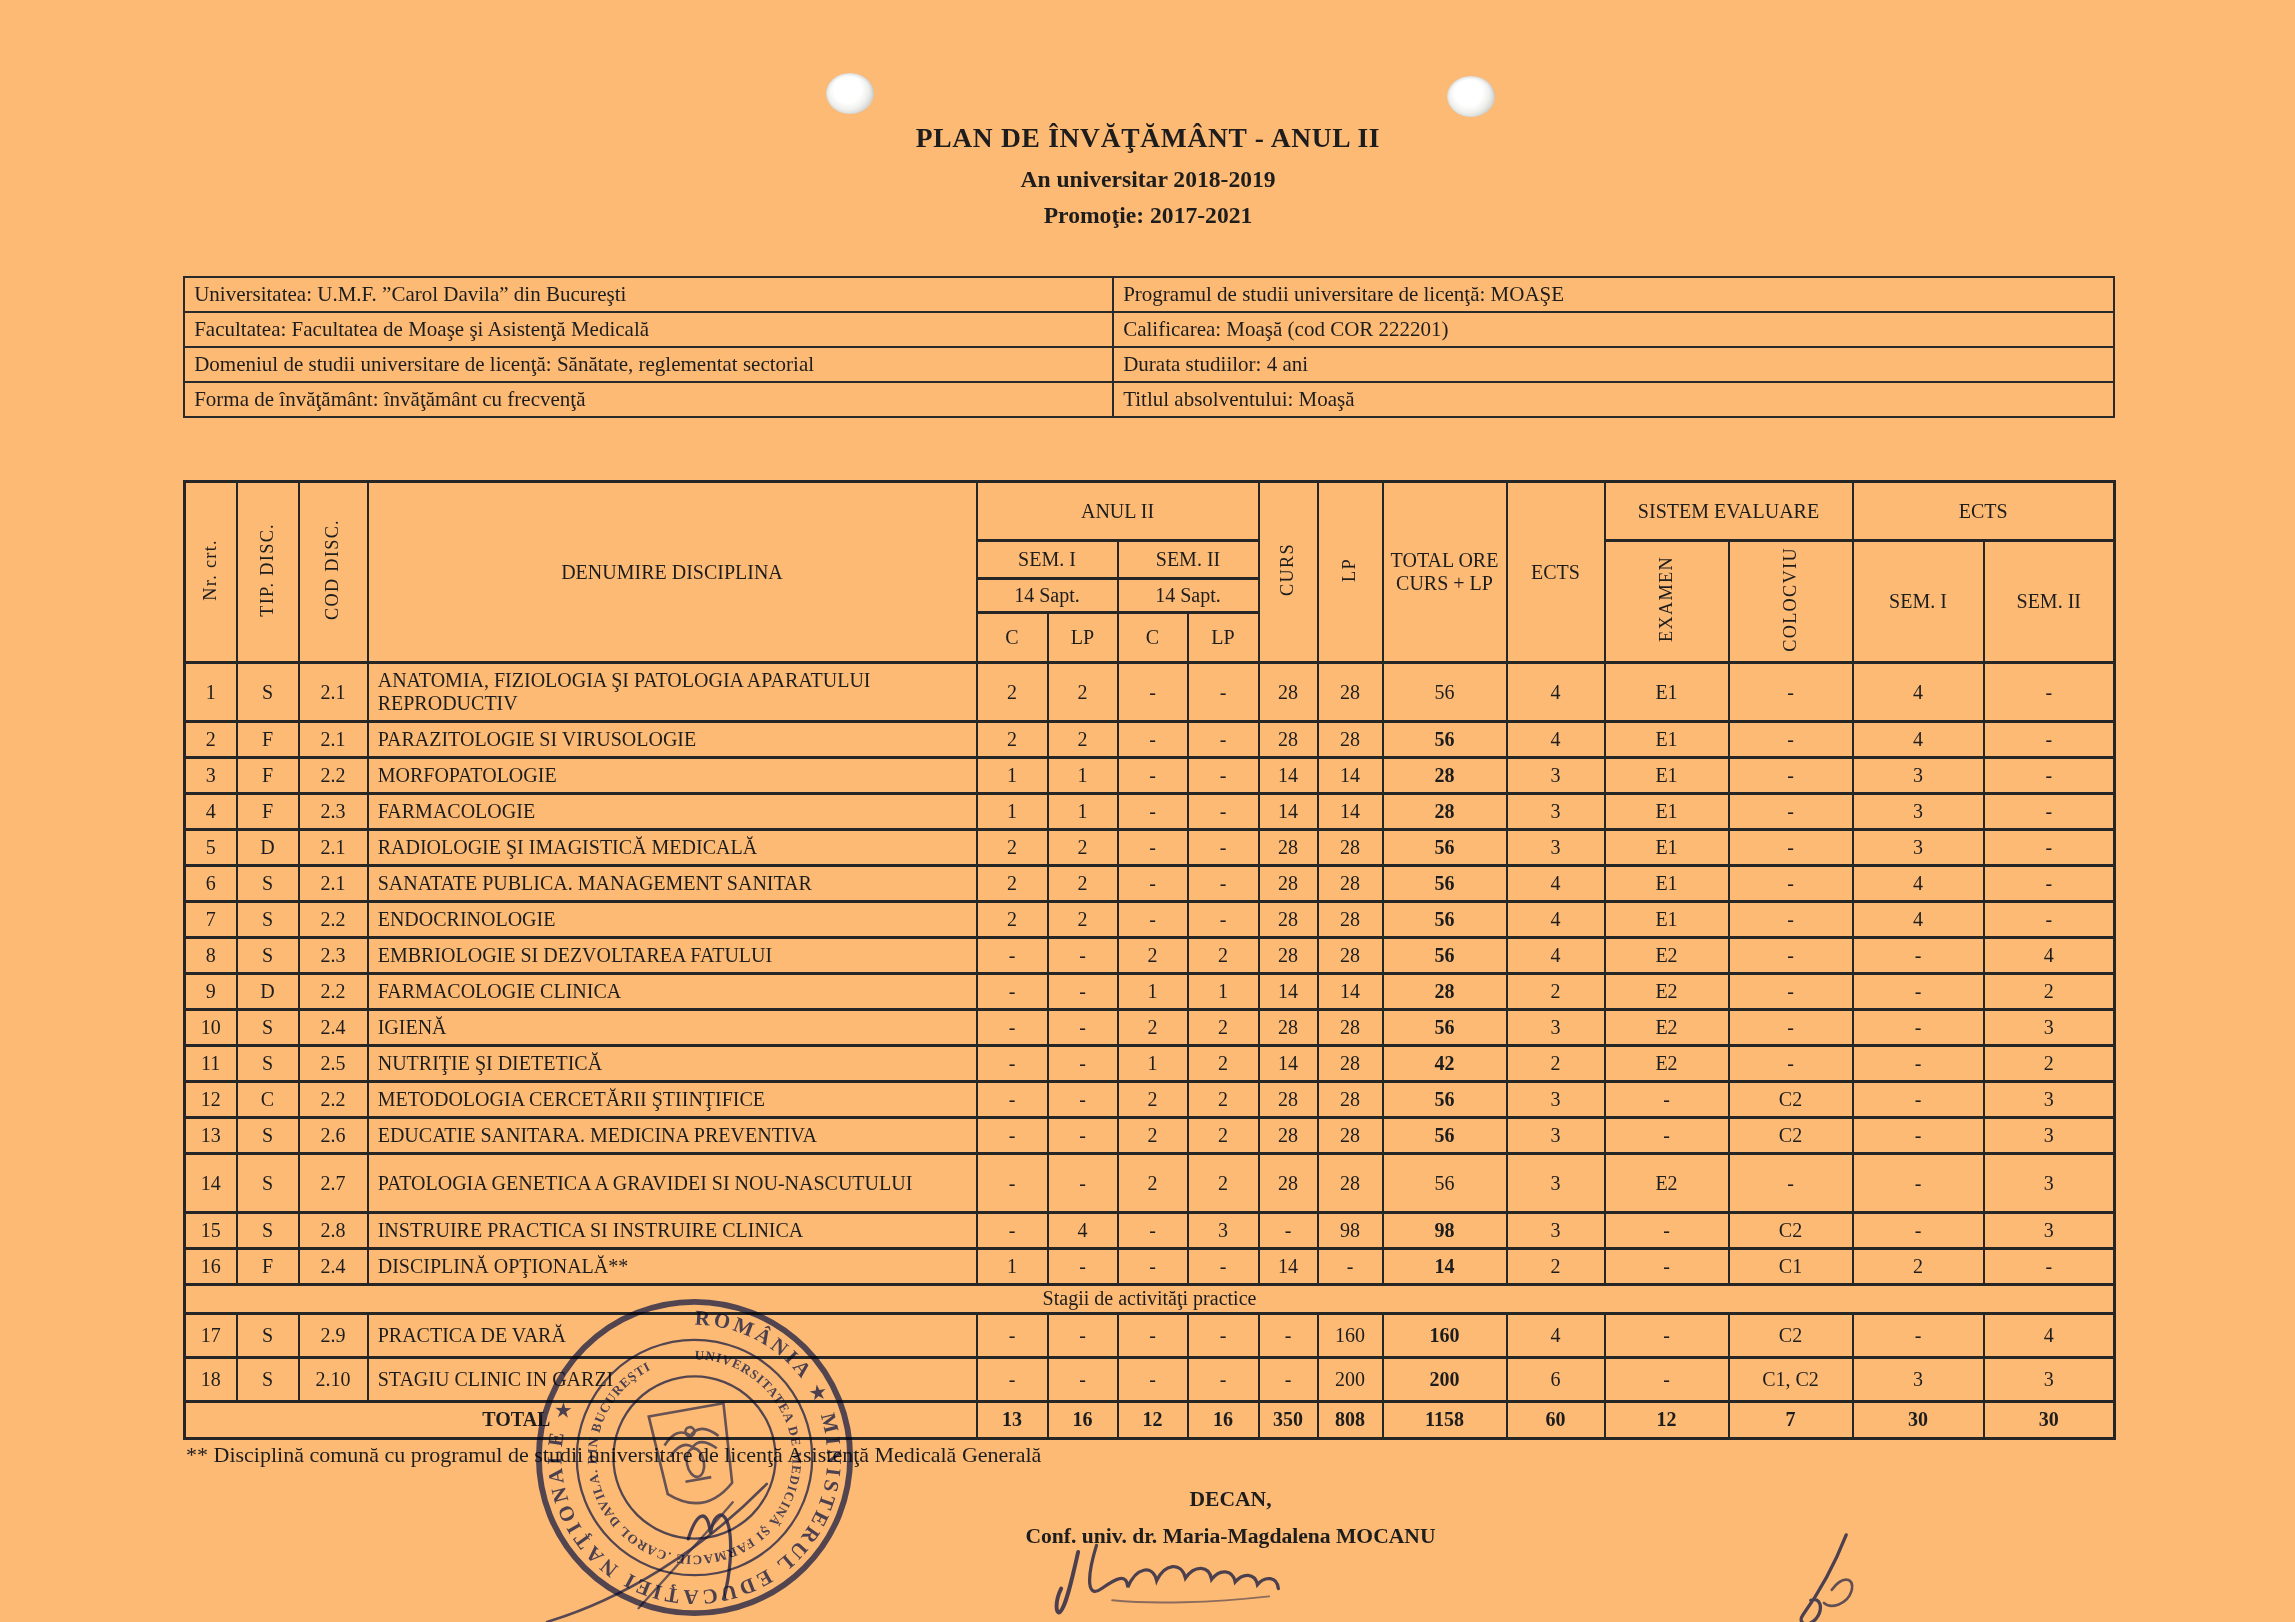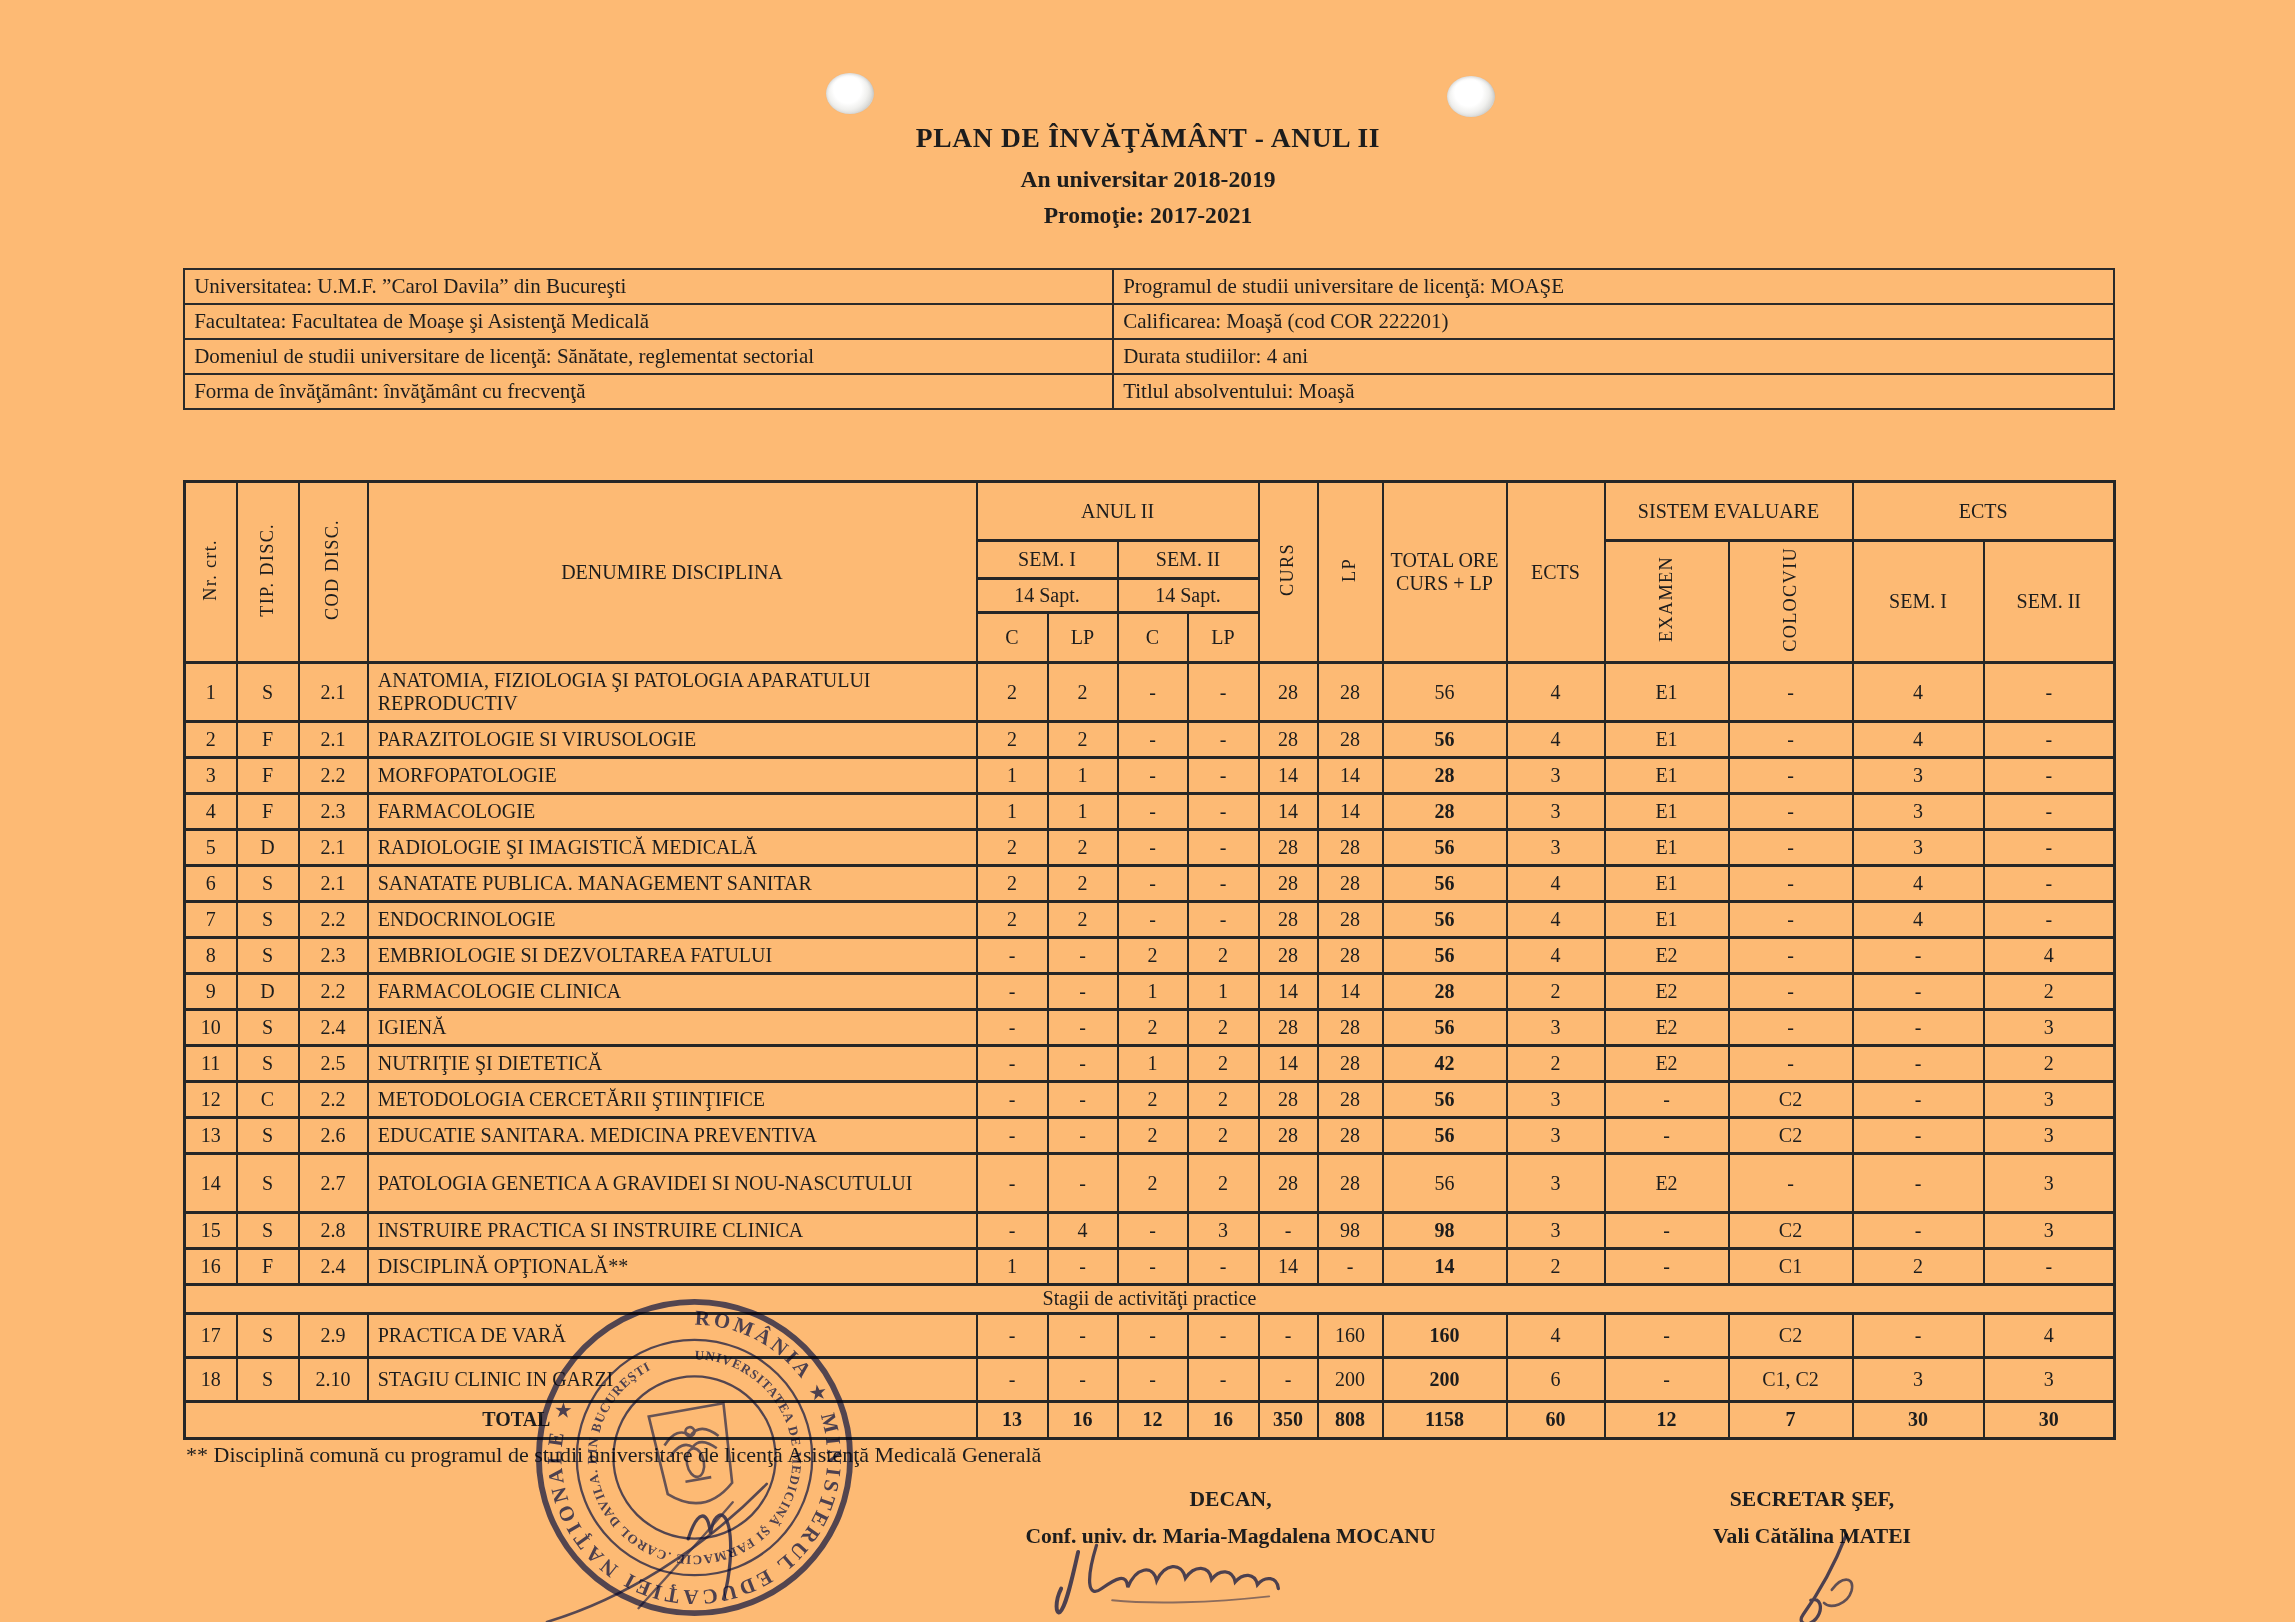--- a/index.html
+++ b/index.html
@@ -4,21 +4,21 @@
 <style>
   html,body{margin:0;padding:0;background:#9a9a9a;}
   .page{position:relative;width:2295px;height:1622px;background:#fdba74;font-family:"Liberation Serif",serif;color:#1d1d1d;overflow:hidden;}
   .hole{position:absolute;width:48px;height:41px;border-radius:50%;
     background:radial-gradient(circle at 45% 40%, #ffffff 38%, #f0f0ee 56%, #d7d7d4 72%, #eeeeec 86%, #fbfbf9 100%);
     box-shadow:inset 0 1.3px 3.3px rgba(0,0,0,.14), 0 0 1.3px rgba(0,0,0,.05);}
   .title{position:absolute;left:183px;top:122px;width:1930px;text-align:center;font-weight:bold;}
   .t1{font-size:27.5px;letter-spacing:0.7px;margin-bottom:11.8px;}
   .t2{font-size:23.6px;margin-bottom:9.2px;}
   table{border-collapse:collapse;table-layout:fixed;}
-  .info{position:absolute;left:183px;top:268px;width:1930px;font-size:21px;border:2.6px solid #2a2a2a;}
+  .info{position:absolute;left:183px;top:276px;width:1930px;font-size:21px;border:2.6px solid #2a2a2a;}
   .info td{border:2px solid #2a2a2a;border-top-width:2.6px;border-bottom-width:2.6px;height:33px;padding:0 9.2px;text-align:left;vertical-align:middle;white-space:nowrap;overflow:hidden;}
   .grid{position:absolute;left:183px;top:480px;width:1930px;font-size:20px;border:3.3px solid #262626;}
   .grid td{border:2px solid #262626;border-top-width:3.3px;border-bottom-width:3.3px;text-align:center;vertical-align:middle;padding:1.3px 5.2px;overflow:hidden;}
   .h1{height:59px}.h2{height:38px}.h3{height:34px}.h4{height:50px}
   .rb{height:36px}.rt{height:59px}.rp{height:44px}.rs{height:27.5px}.rtotal{height:37px}
   .den{text-align:left !important;padding-left:9.2px !important;}
   .v{display:inline-block;writing-mode:vertical-rl;transform:rotate(180deg);font-size:18.3px;letter-spacing:1.3px;line-height:1.05;}
   .vshort{max-height:134px;}
   tr.rb td:nth-child(11), tr.rp td:nth-child(11){font-weight:bold;}
   tr.rtotal td{font-weight:bold;}
@@ -470,24 +470,20 @@
         </tr>
   </tbody>
     </table>
 
   <div class="footnote">** Disciplină comună cu programul de studii universitare de licenţă Asistenţă Medicală Generală</div>
 
   <div class="sig" id="sig-decan">
     <div>DECAN,</div>
     <div class="nm">Conf. univ. dr. Maria-Magdalena MOCANU</div>
   </div>
-  <div class="sig" id="sig-secretar">
-    <div>SECRETAR ŞEF,</div>
-    <div class="nm">Vali Cătălina MATEI</div>
-  </div>
 
   <svg class="stamp" width="327" height="327" viewBox="-250 -250 250 250" style="width:327px;height:327px;" preserveAspectRatio="xMidYMid meet">
   </svg>
   <svg class="stamp" width="327" height="327" viewBox="-250 -250 500 500">
     <defs>
       <path id="ring-outer" d="M 0 -203 A 203 203 0 1 1 -0.05 -203"></path>
       <path id="ring-inner" d="M 0 -150 A 150 150 0 1 1 -0.05 -150"></path>
     </defs>
     <g stroke="#2e3b9d" fill="none" opacity="0.82">
       <circle cx="0" cy="0" r="238" stroke-width="9"></circle>

